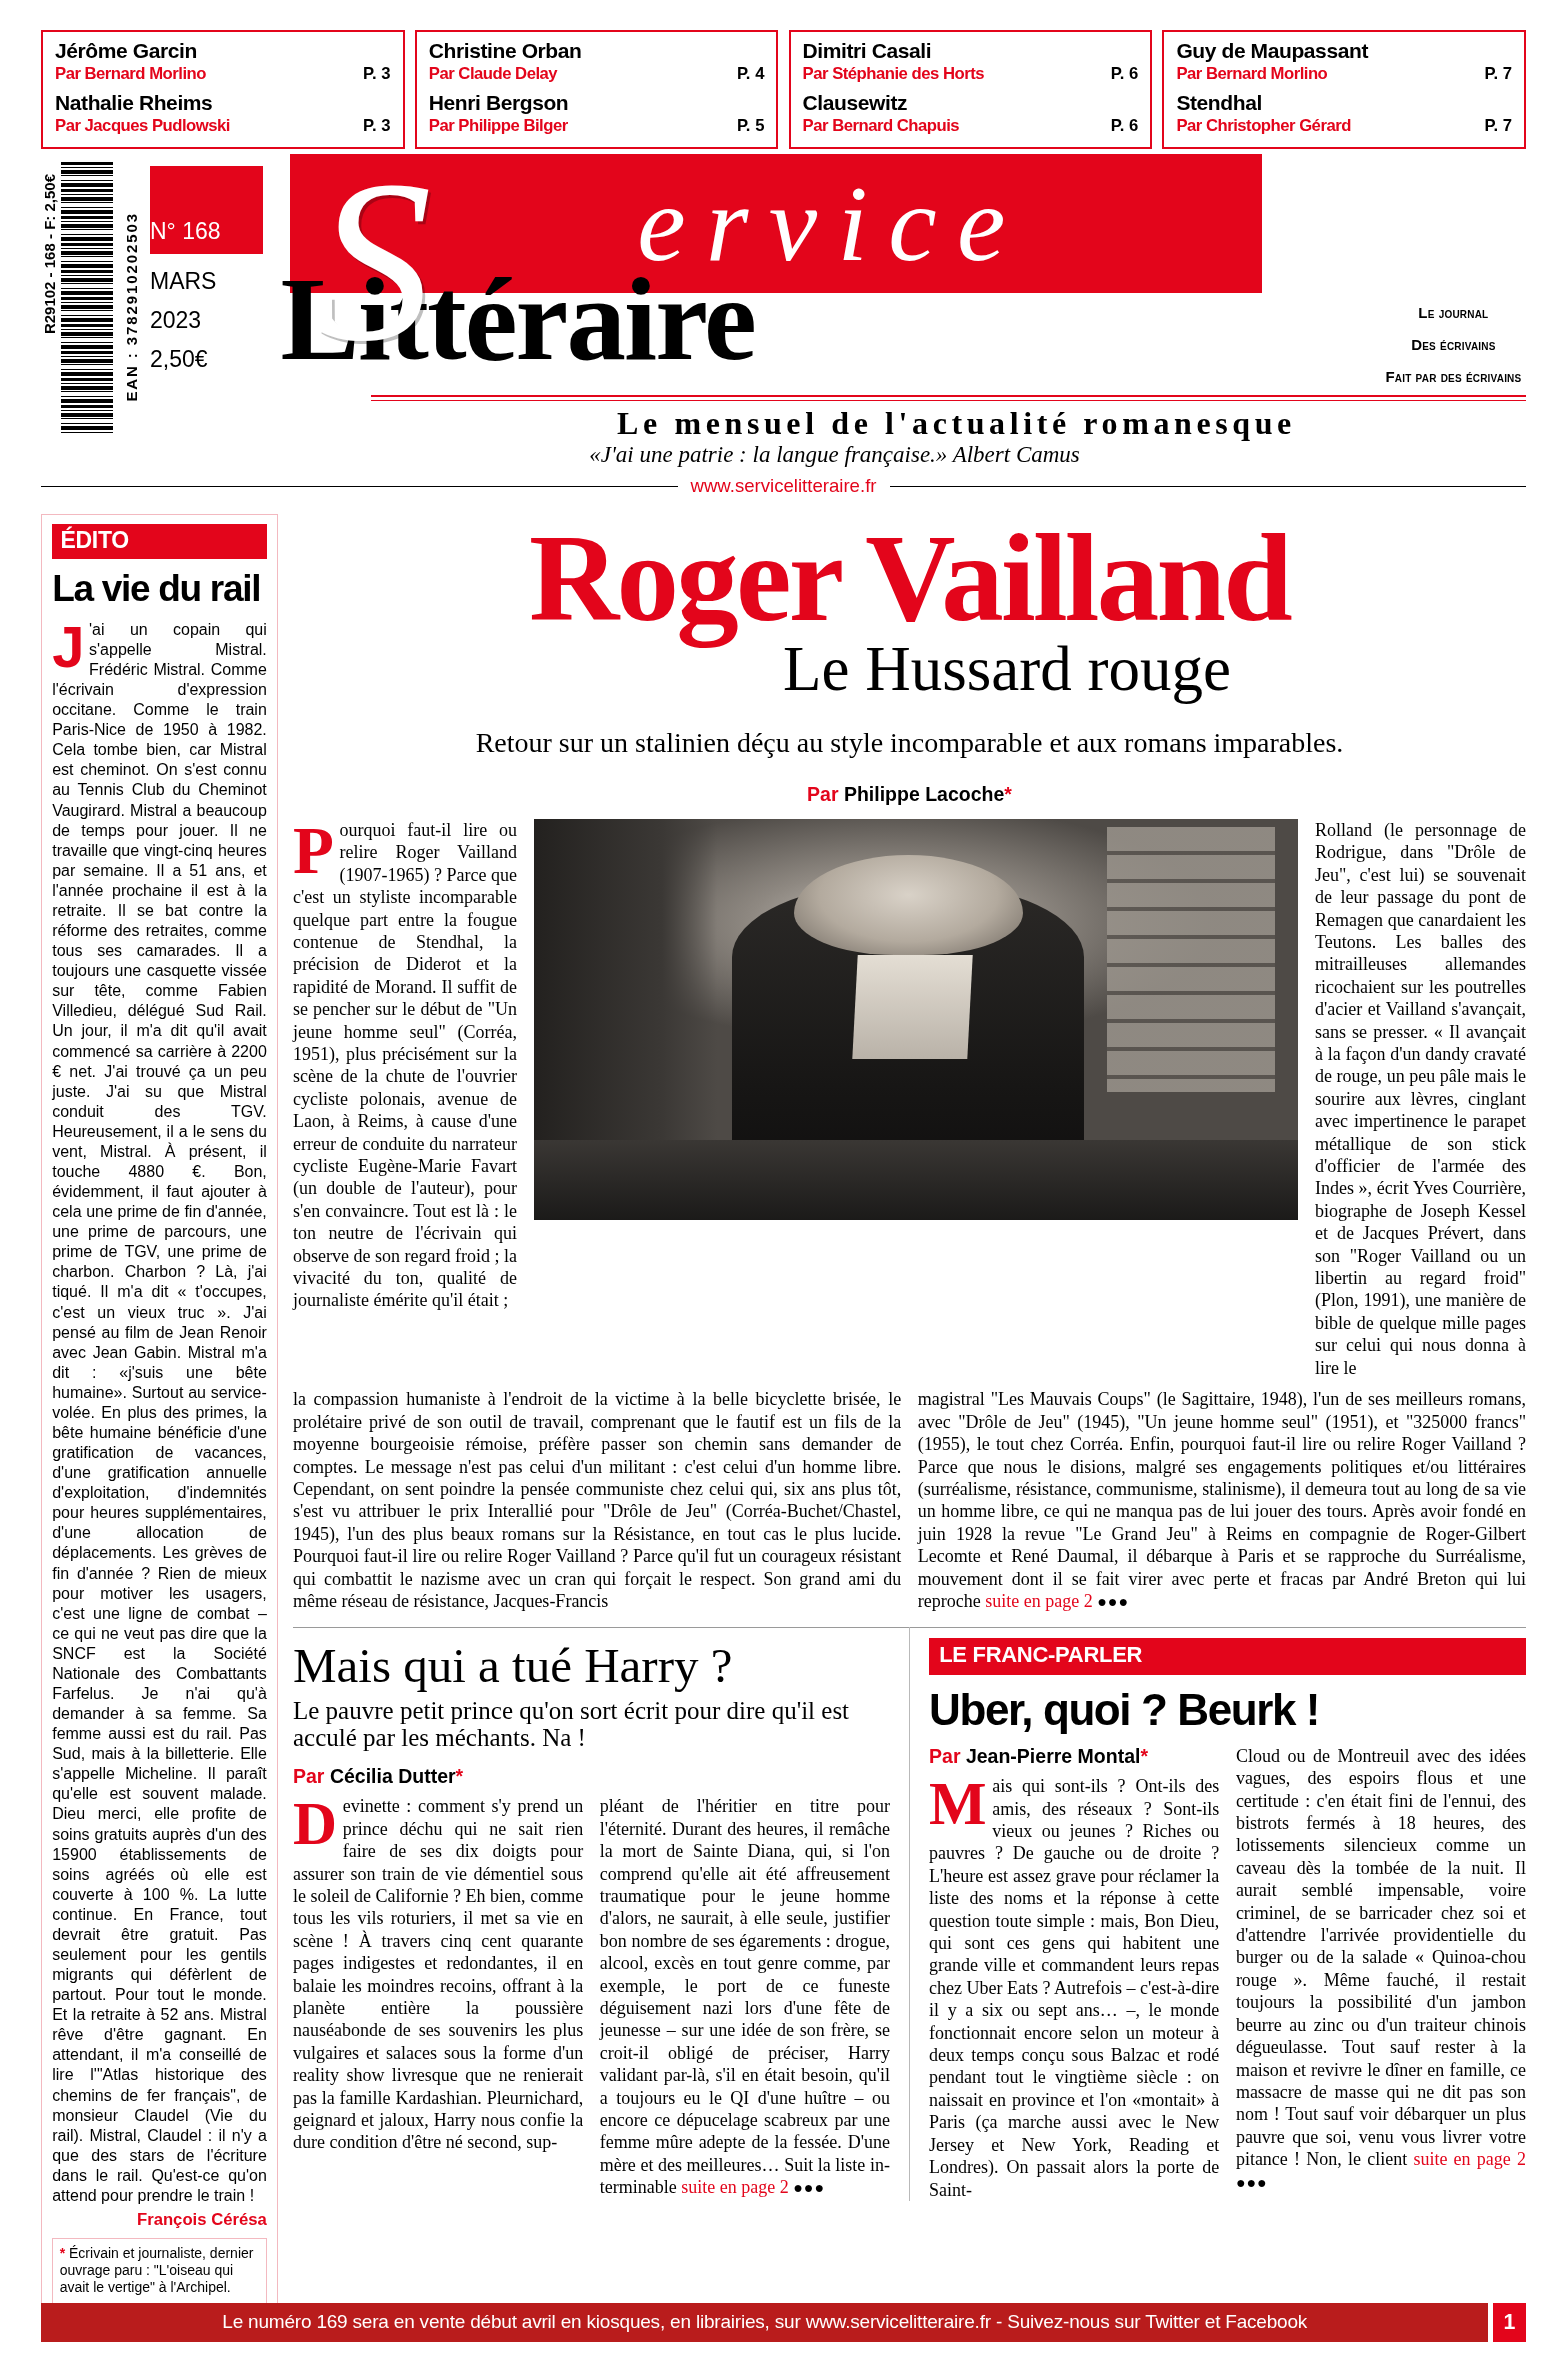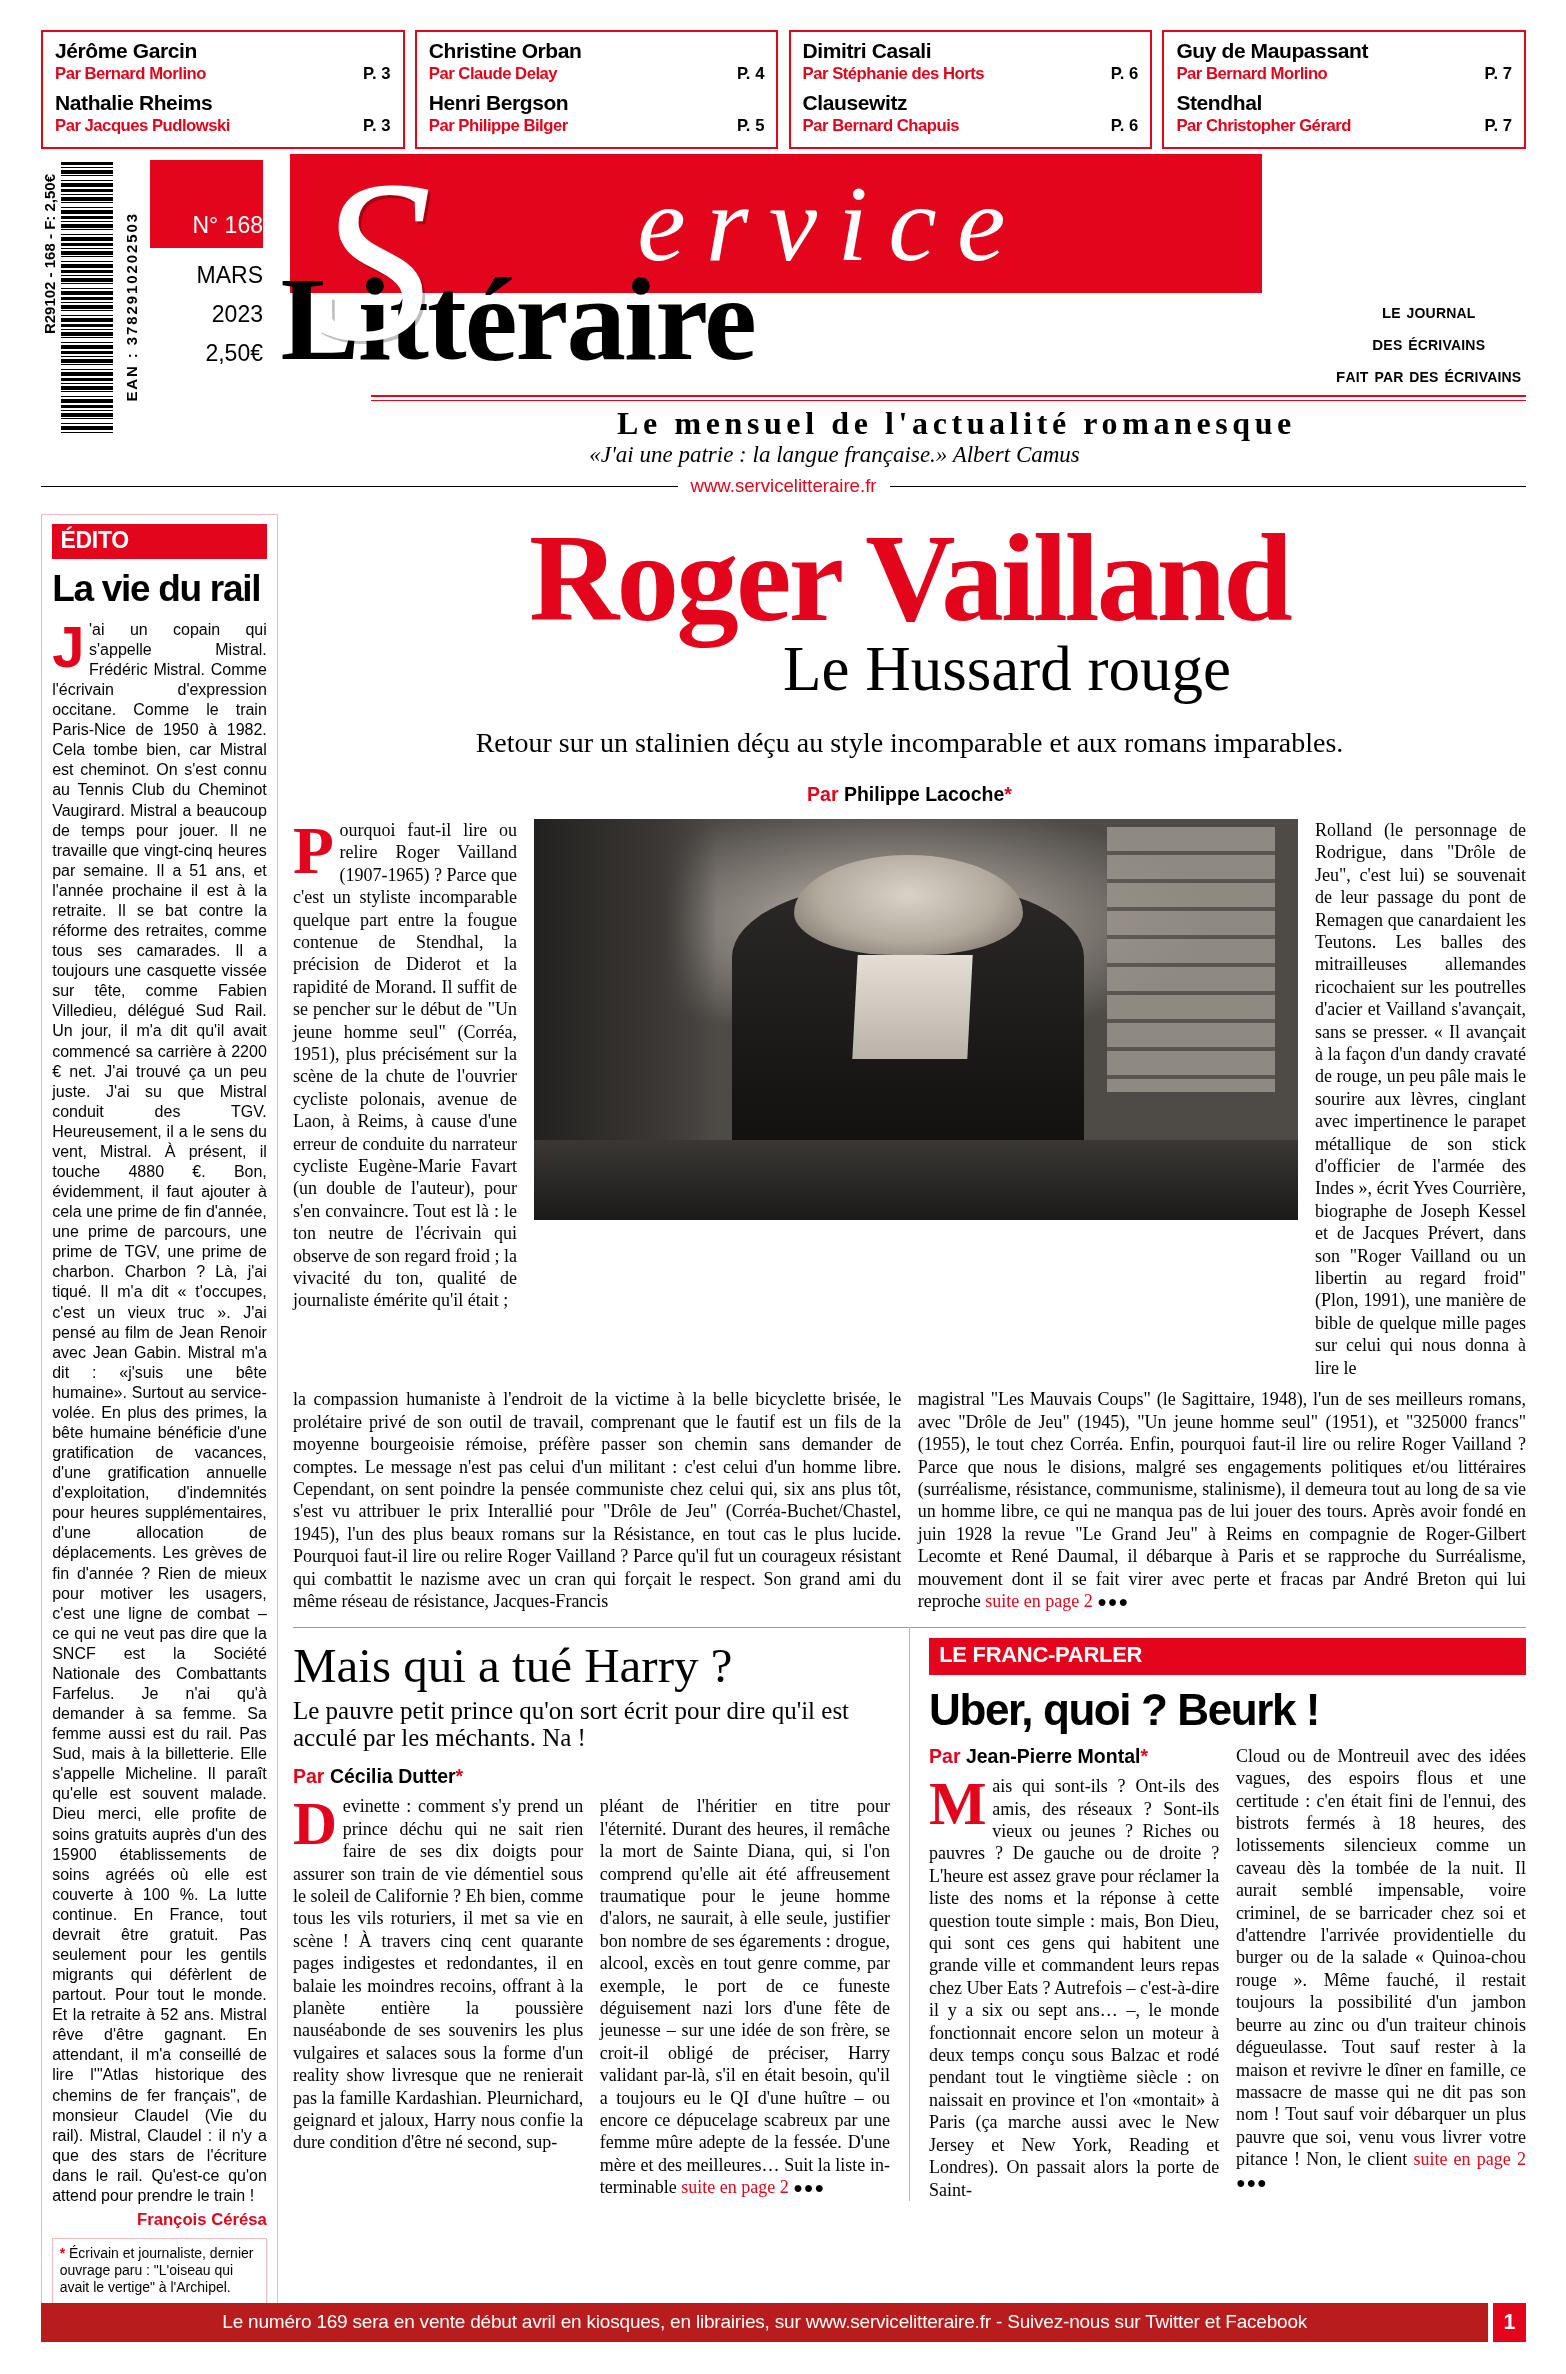--- a/index.html
+++ b/index.html
@@ -109,23 +109,23 @@
       #000 8.3px, #000 12px, #fff 12px, #fff 13px,
       #000 13px, #000 14px, #fff 14px, #fff 17.6px,
       #000 17.6px, #000 19.5px, #fff 19.5px, #fff 21.3px,
       #000 21.3px, #000 25px, #fff 25px, #fff 27px
     );
   }
 
   .issue-box {
     position: absolute;
     left: 109px;
-    top: 2px;
+    top: 8px;
     width: 113px;
-    text-align: right;
+    text-align: left;
   }
   .issue-num {
     background: #e3051b;
     color: #fff;
     font-size: 23px;
     font-weight: normal;
     padding: 54px 0 11px 0;
     line-height: 1;
   }
   .issue-month, .issue-year, .issue-price {
@@ -187,21 +187,21 @@
   .journal-tag {
     position: absolute;
     right: 4.6px;
     top: 137px;
     text-align: center;
     line-height: 1.45;
     z-index: 6;
   }
   .journal-tag div {
     font-weight: bold;
-    font-size: 20px;
+    font-size: 14px;
     letter-spacing: 0.2px;
     font-variant: small-caps;
     text-transform: lowercase;
   }
   .journal-tag div::first-letter { font-size: 22px; }
 
   .mast-rule {
     position: absolute;
     left: 109px; right: 0;
     top: 237px;

